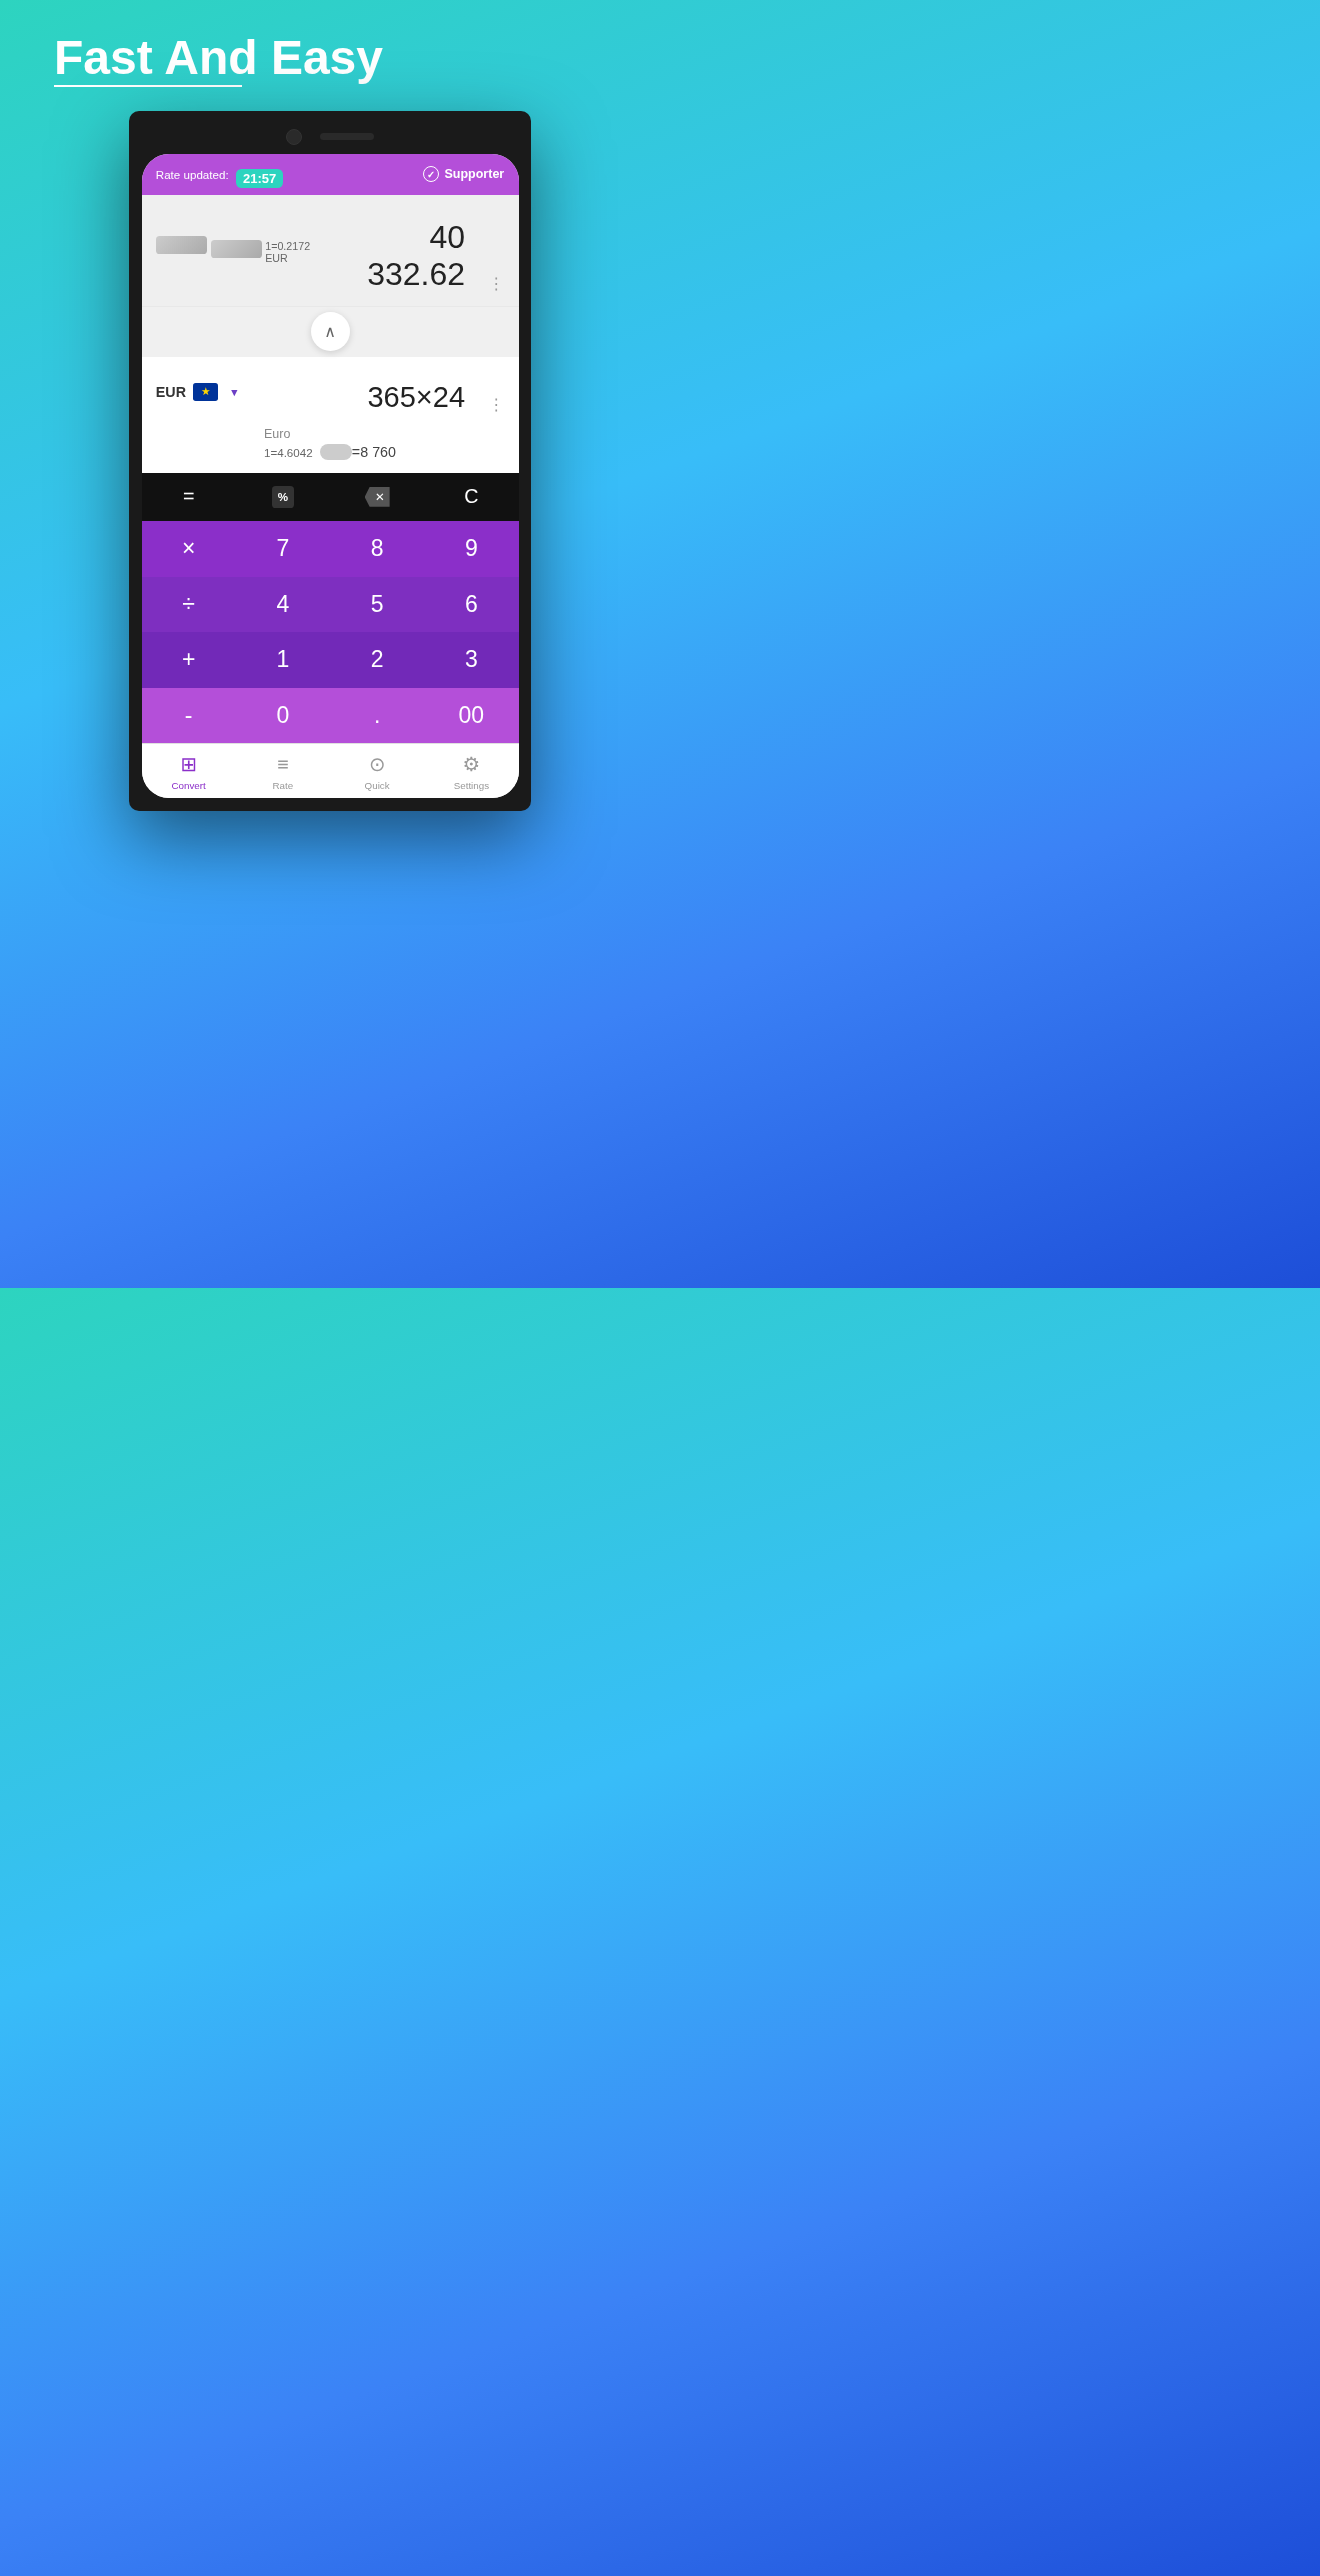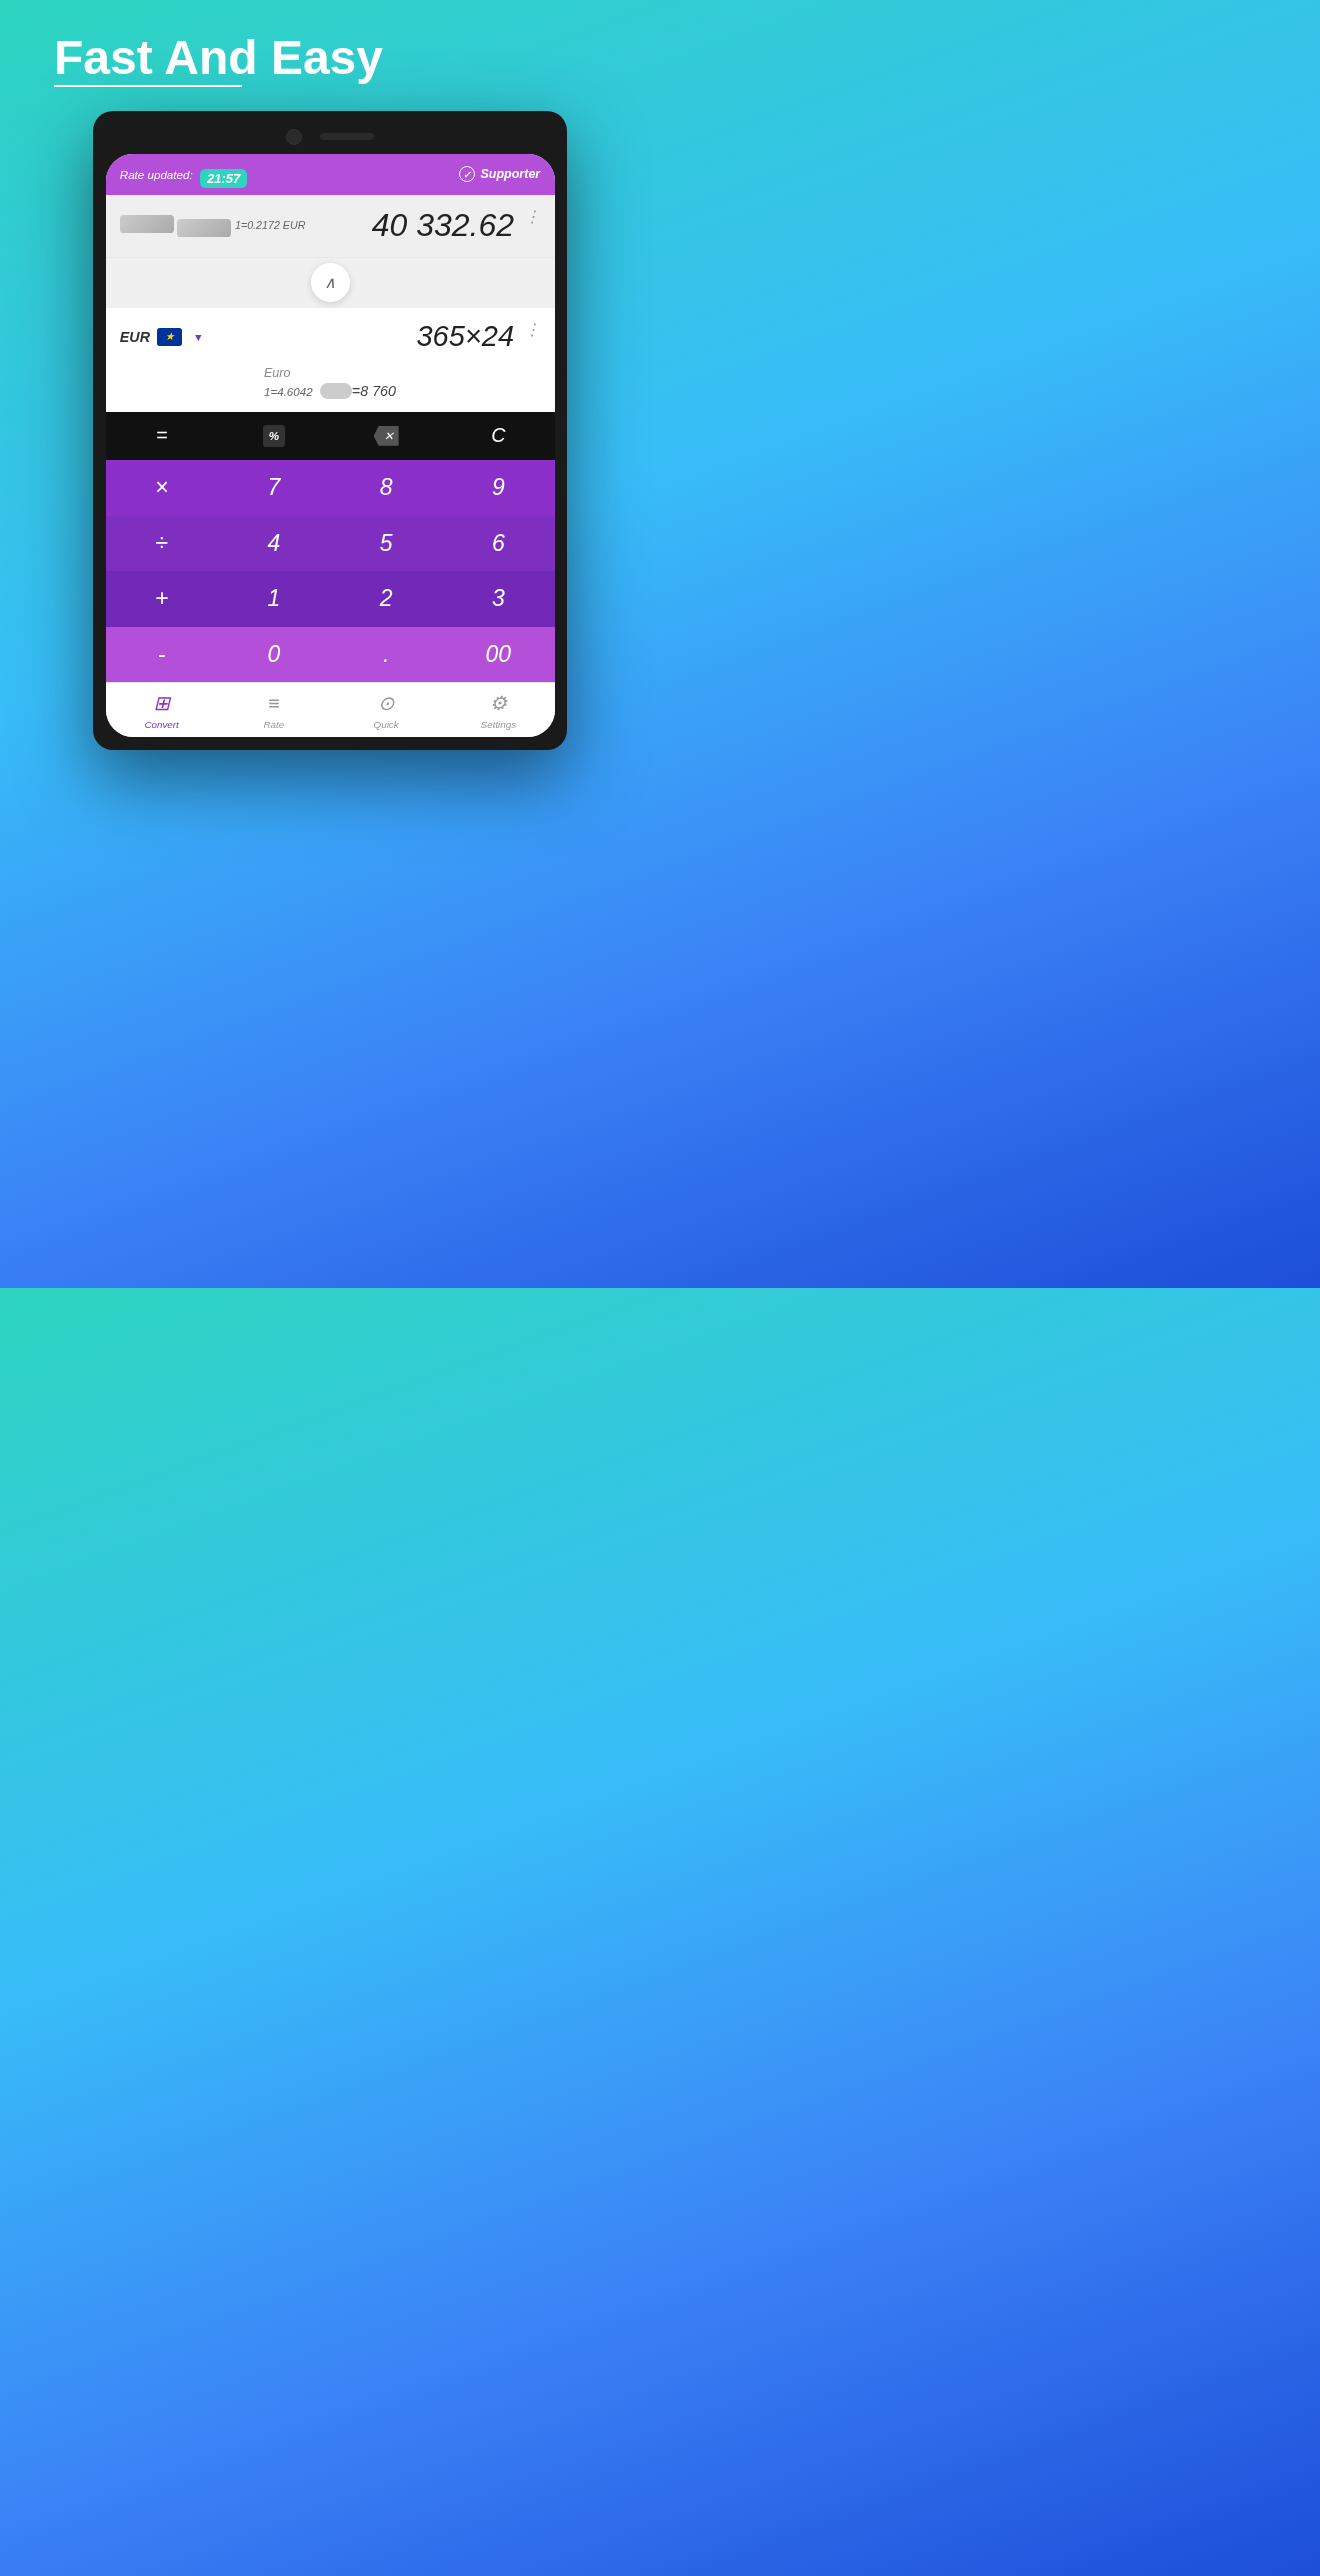--- a/index.html
+++ b/index.html
@@ -8,27 +8,26 @@
       height: 1288px;
       overflow: hidden;
       font-family: 'Segoe UI', Arial, sans-serif;
       background: linear-gradient(160deg, #2dd4bf 0%, #38bdf8 40%, #3b82f6 70%, #1d4ed8 100%);
       display: flex;
       flex-direction: column;
       align-items: center;
     }
 
     .phone-wrapper {
-      width: 474px;
+      width: 402px;
       background: #1a1a1a;
-      border-radius: 20px;
+      border-radius: 10px;
       padding: 18px 12.5px 12.5px 12.5px;
       box-shadow: 0 27px 72px rgba(0,0,0,0.5);
       position: relative;
-      font-style: italic;
     }
 
     .phone-notch-area {
       display: flex;
       align-items: center;
       justify-content: center;
       gap: 18px;
       margin-bottom: 9px;
       padding: 0 18px;
     }
@@ -147,22 +146,23 @@
       font-size: 16px;
       display: flex;
       flex-direction: column;
       gap: 1.8px;
       align-items: center;
       margin-left: 7.2px;
     }
 
     .currency-right {
       display: flex;
-      align-items: flex-start;
-      gap: 3px;
+      align-items: flex-end;
+      gap: 16px;
+      margin-top: 12px;
     }
 
     .result-label {
       font-size: 12.5px;
       color: #666;
       text-align: right;
     }
 
     
     .swap-area {

